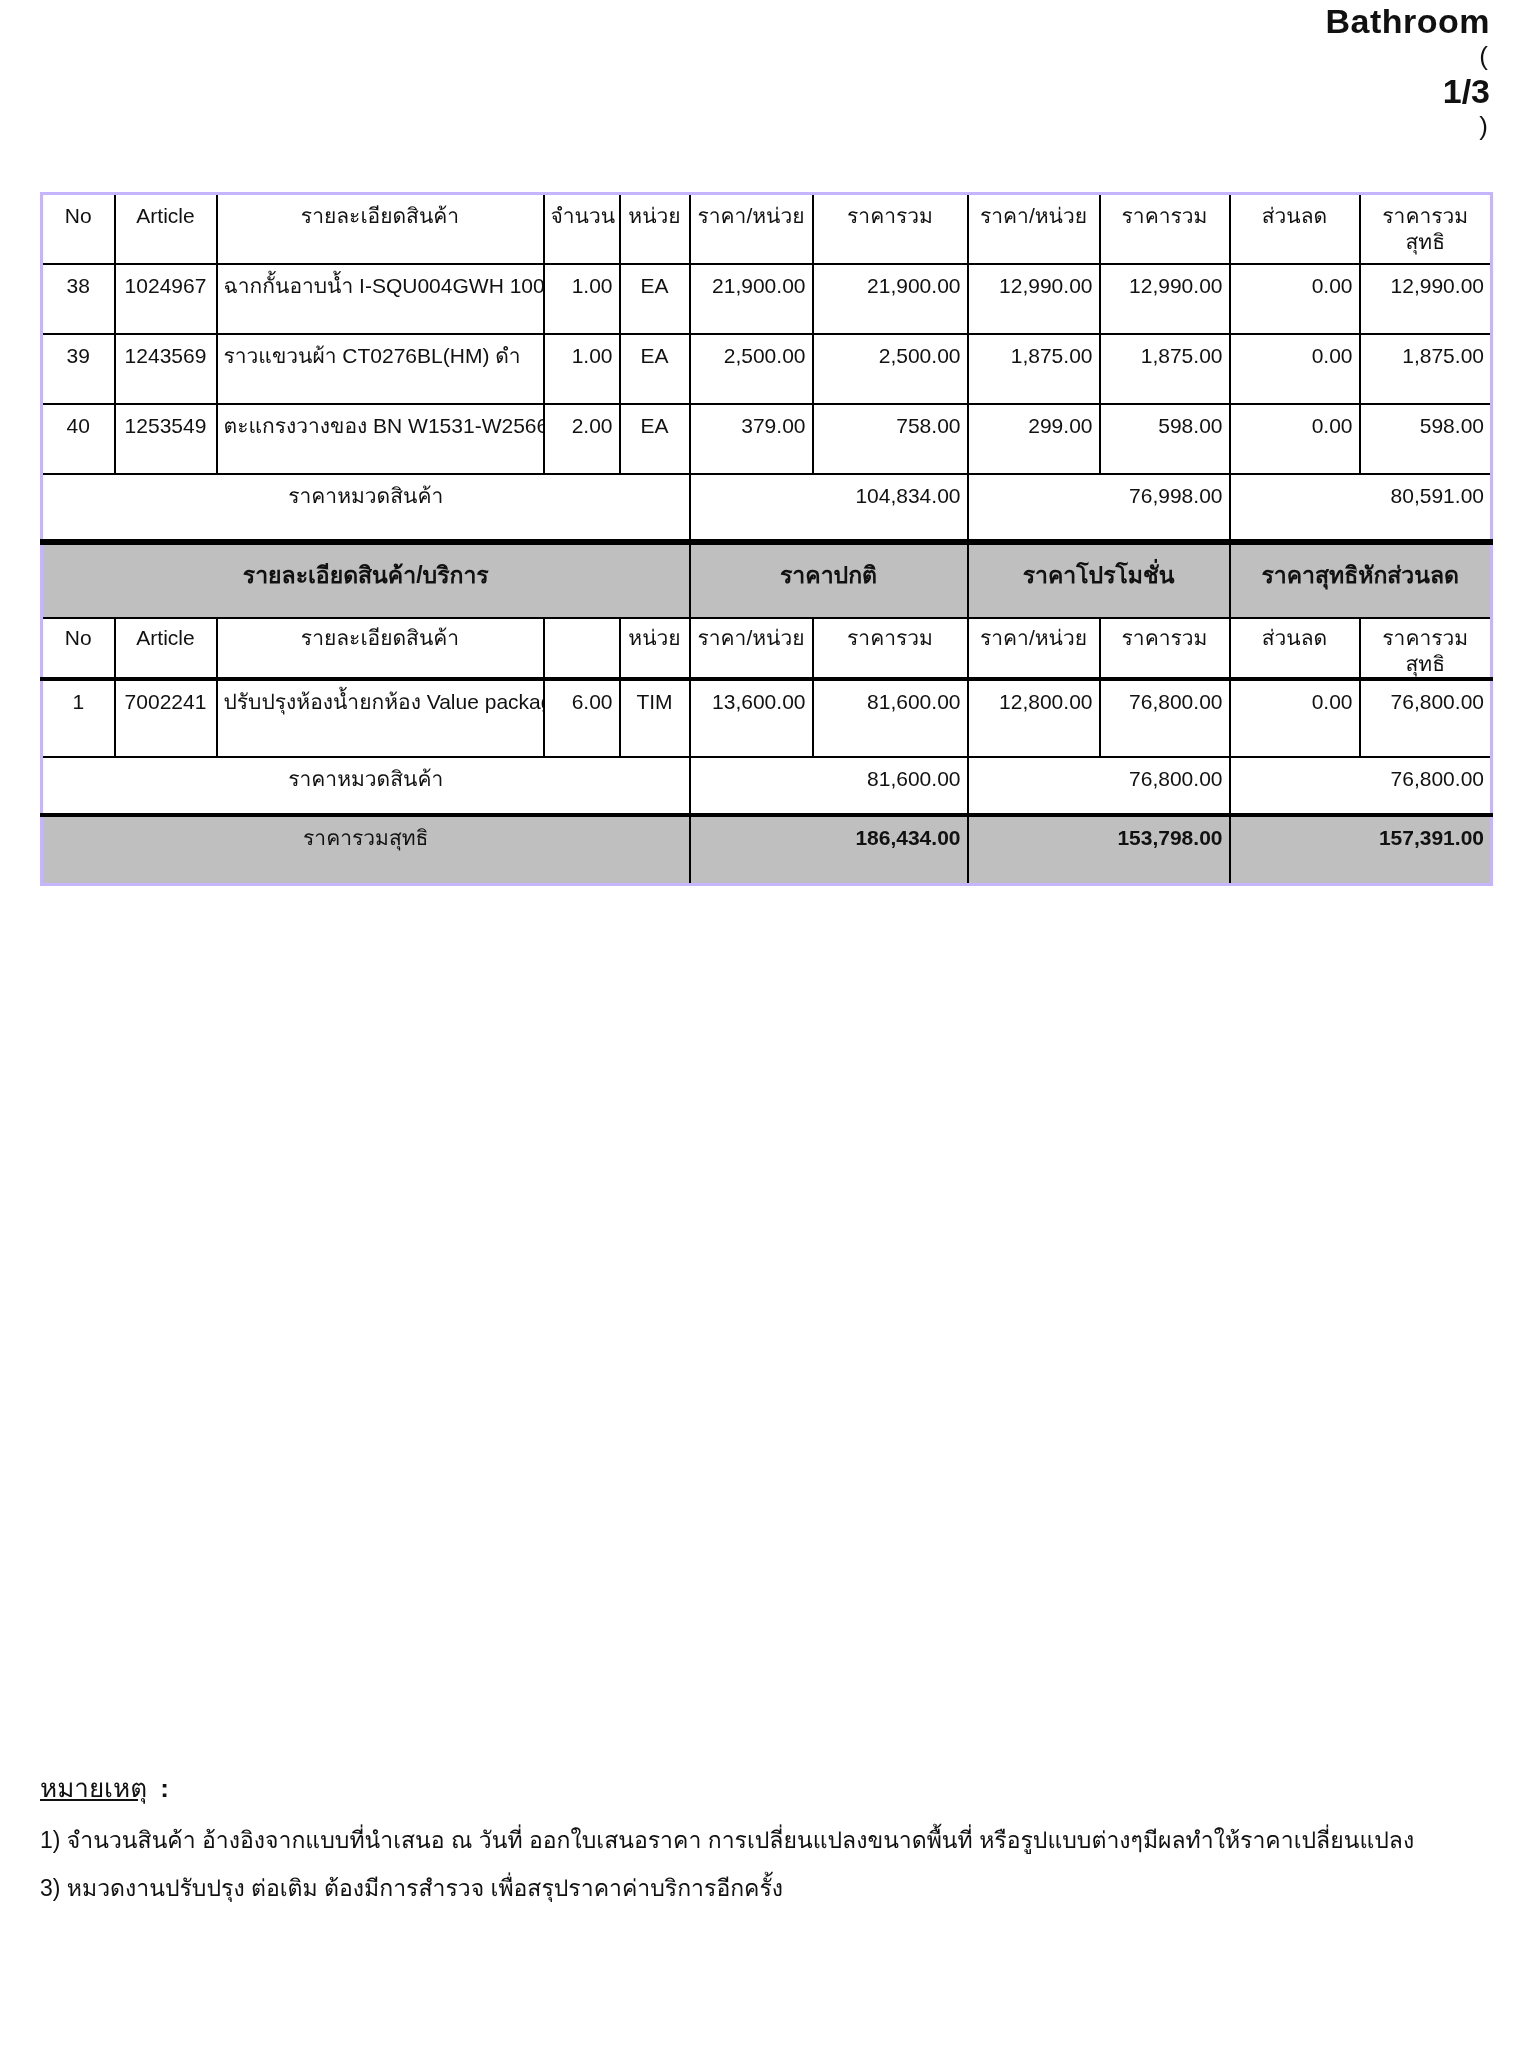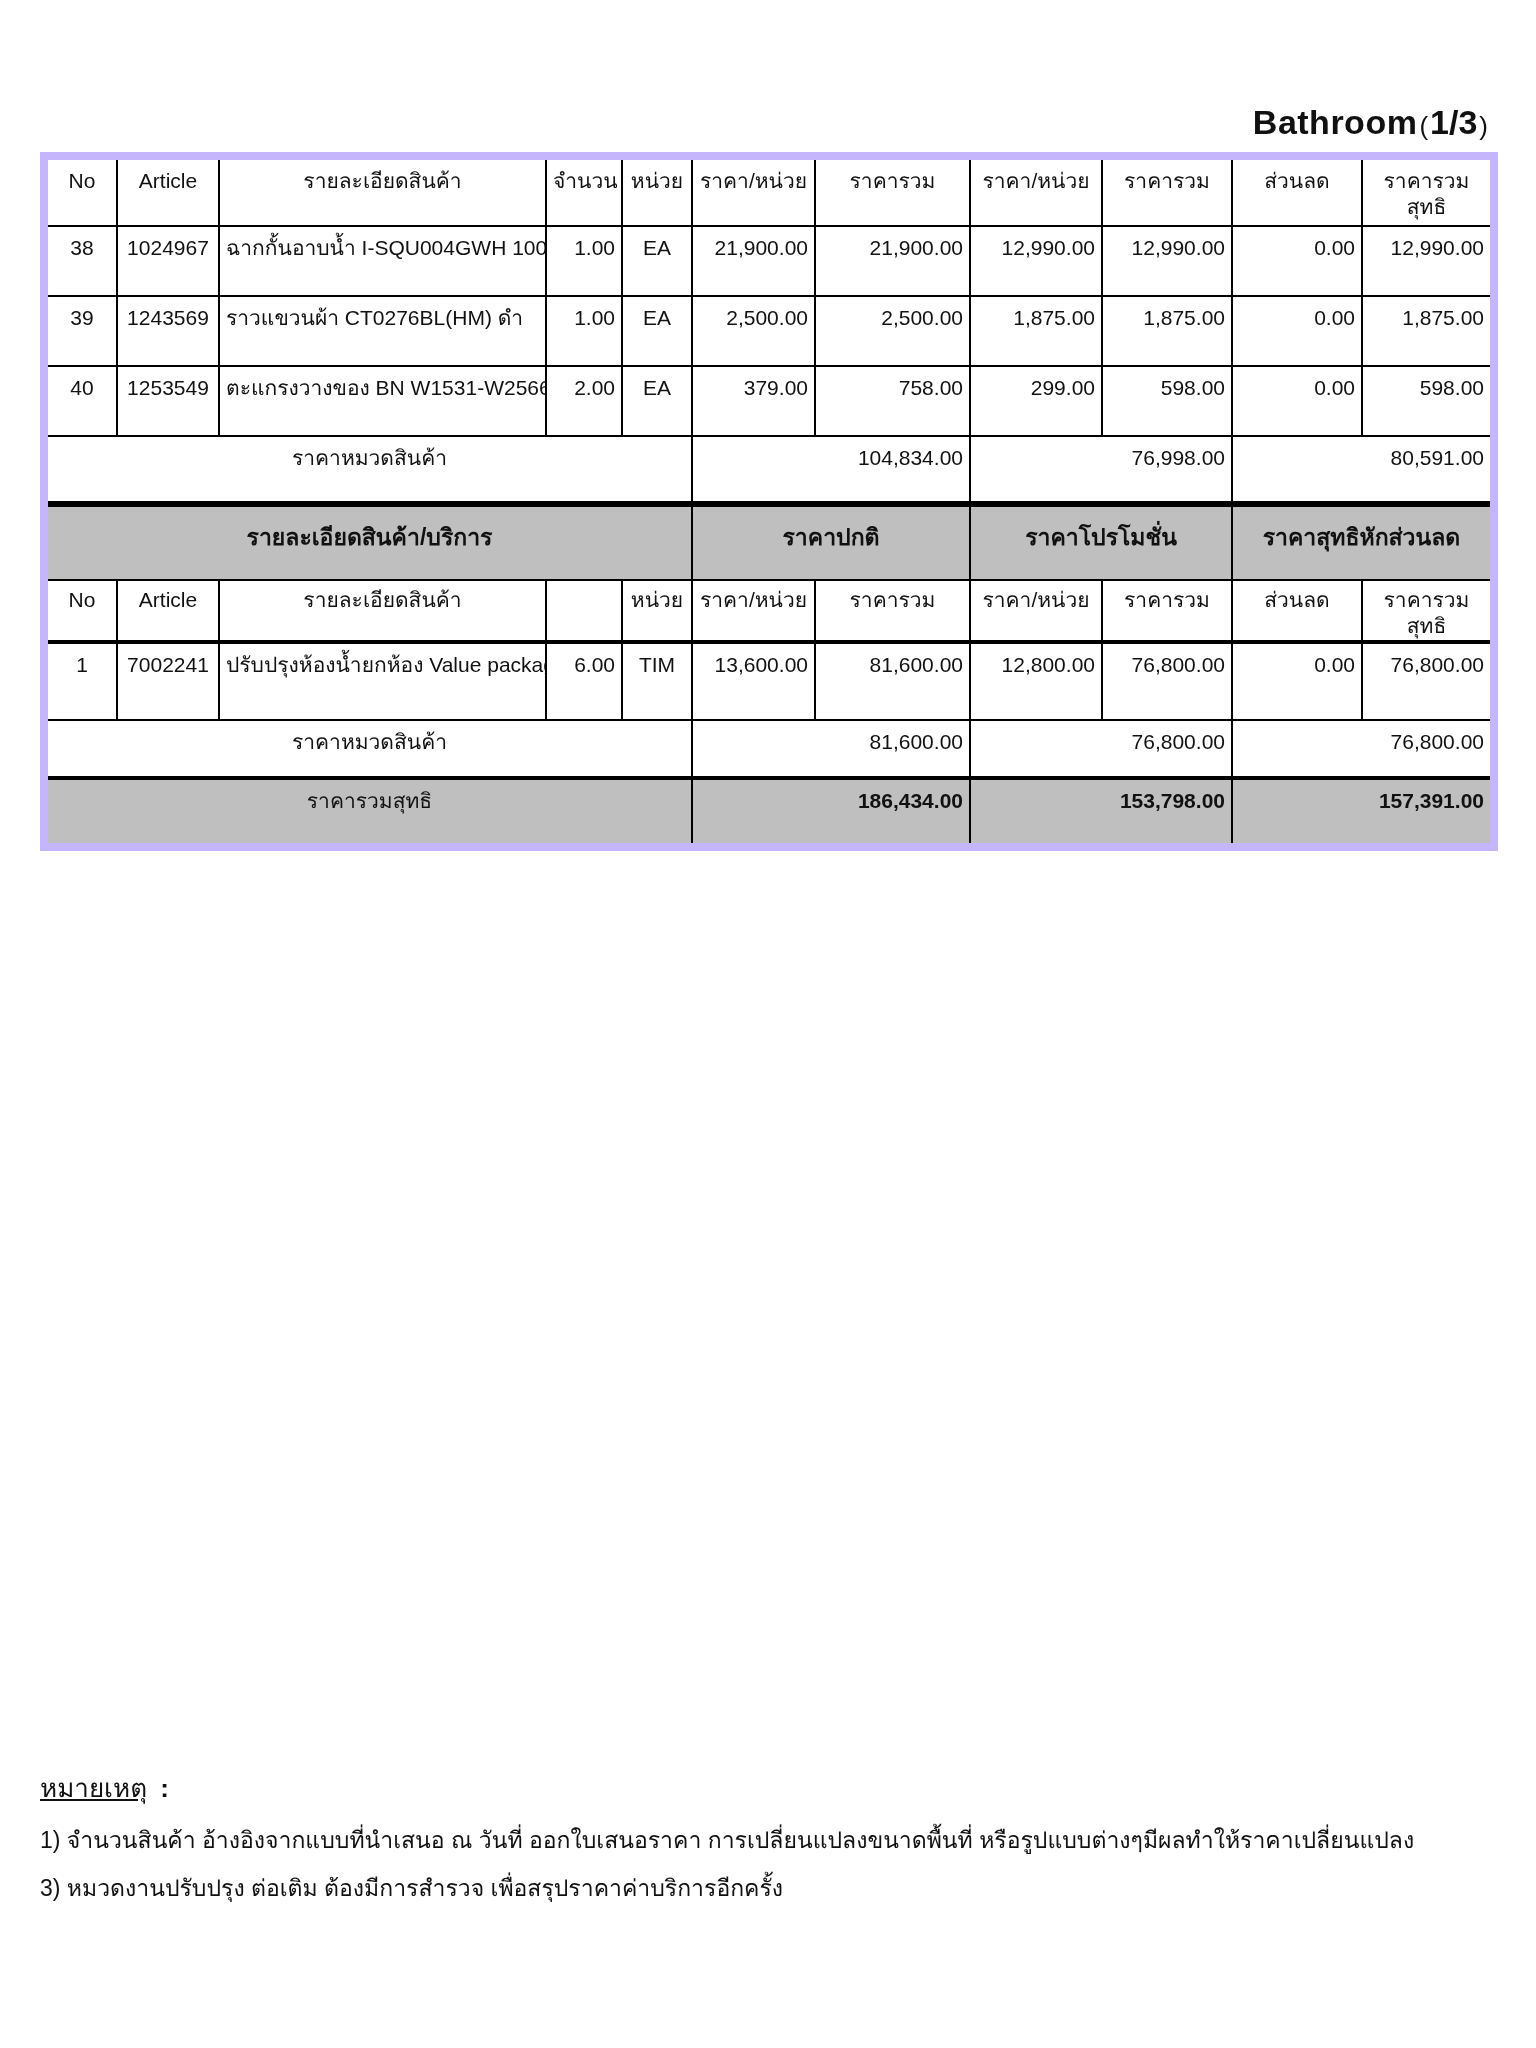--- a/index.html
+++ b/index.html
@@ -4,28 +4,29 @@
 <style>
   html,body{margin:0;padding:0;background:#ffffff;}
   body{
     width:1536px;height:2048px;position:relative;
     font-family:"Liberation Sans","DejaVu Sans",sans-serif;
     color:#111;
   }
   .sheet{position:absolute;left:40px;top:0;width:1450px;}
   .title-row{
     height:152px;display:flex;align-items:flex-end;justify-content:flex-end;
-    padding-bottom:10px;box-sizing:border-box;
+    padding-bottom:10px;box-sizing:border-box;flex-direction:column;
   }
   .title-word{font-size:34px;font-weight:700;letter-spacing:0.5px;}
   .title-paren{font-size:26px;font-weight:400;margin:0 2px;}
   .title-page{font-size:34px;font-weight:700;}
   table.quote{
     border-collapse:collapse;width:1450px;table-layout:fixed;
-    border:8px solid #c4b5fd;
+    border:3px solid #c4b5fd;
+    margin-top:40px;
   }
   table.quote td{
     border:2px solid #000;vertical-align:top;
     font-size:21px;line-height:1.25;
     padding:8px 6px 0 6px;box-sizing:border-box;
     overflow:hidden;
   }
   td.c{text-align:center;}
   td.r{text-align:right;padding-right:8px;}
   td.details{font-size:19px;white-space:nowrap;padding-left:6px;}

